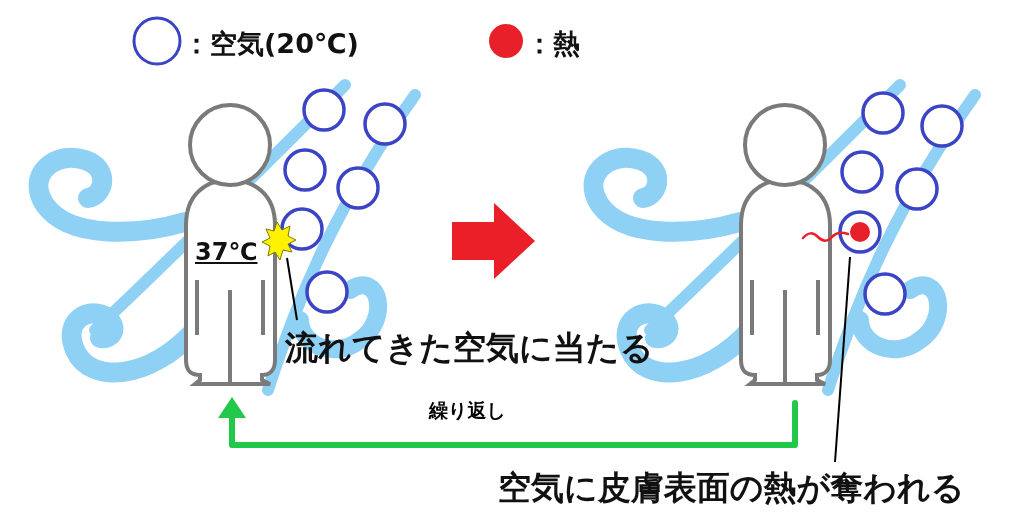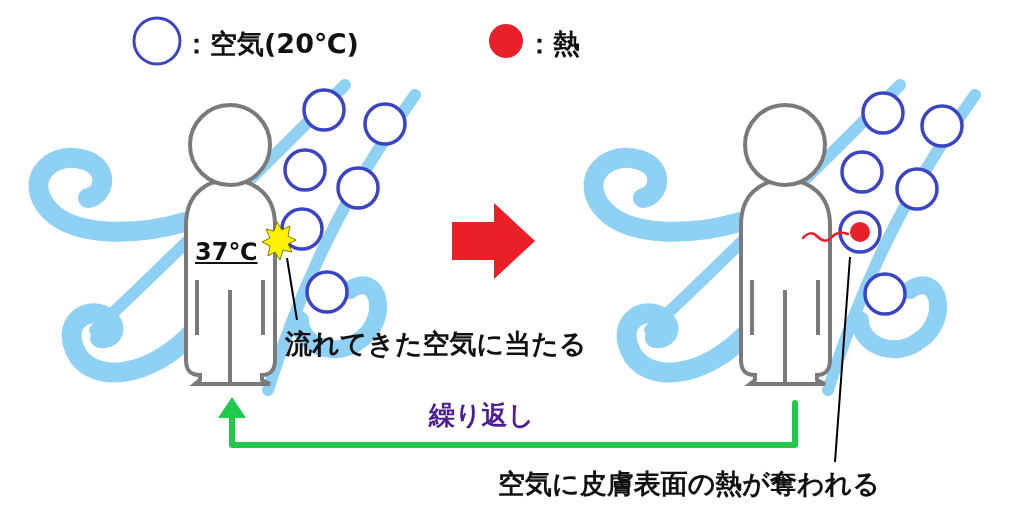--- a/index.html
+++ b/index.html
@@ -1,23 +1,23 @@
 <!DOCTYPE html>
 <html><head>
   <meta charset="utf-8">
   <style>
     html, body { margin: 0; padding: 0; background: #ffffff; }
     body { width: 1009px; height: 521px; position: relative; overflow: hidden;
            font-family: "DejaVu Sans", "Liberation Sans", sans-serif; }
     #scene { position: absolute; left: 0; top: 0; width: 1009px; height: 446px; }
     .txt { position: absolute; white-space: nowrap; font-weight: bold; color: #111; }
     .legend-label { font-size: 27px; top: 26px; }
-    .caption { font-size: 27px; }
+    .caption { font-size: 33px; }
     .temp { font-size: 24px; text-decoration: underline; }
-    .repeat { font-size: 26px; color: #4c1d95; font-family: Liberation Mono, monospace; }
+    .repeat { font-size: 19px; color: #000000; font-family: Liberation Mono, monospace; }
   </style>
 </head>
 <body>
 
 <div id="scene">
   <svg width="1009" height="521" viewBox="0 0 1009 521" xmlns="http://www.w3.org/2000/svg">
 
     <g>
       <circle cx="157" cy="41" r="23" fill="none" stroke="#3b44c4" stroke-width="3"></circle>
     </g>

